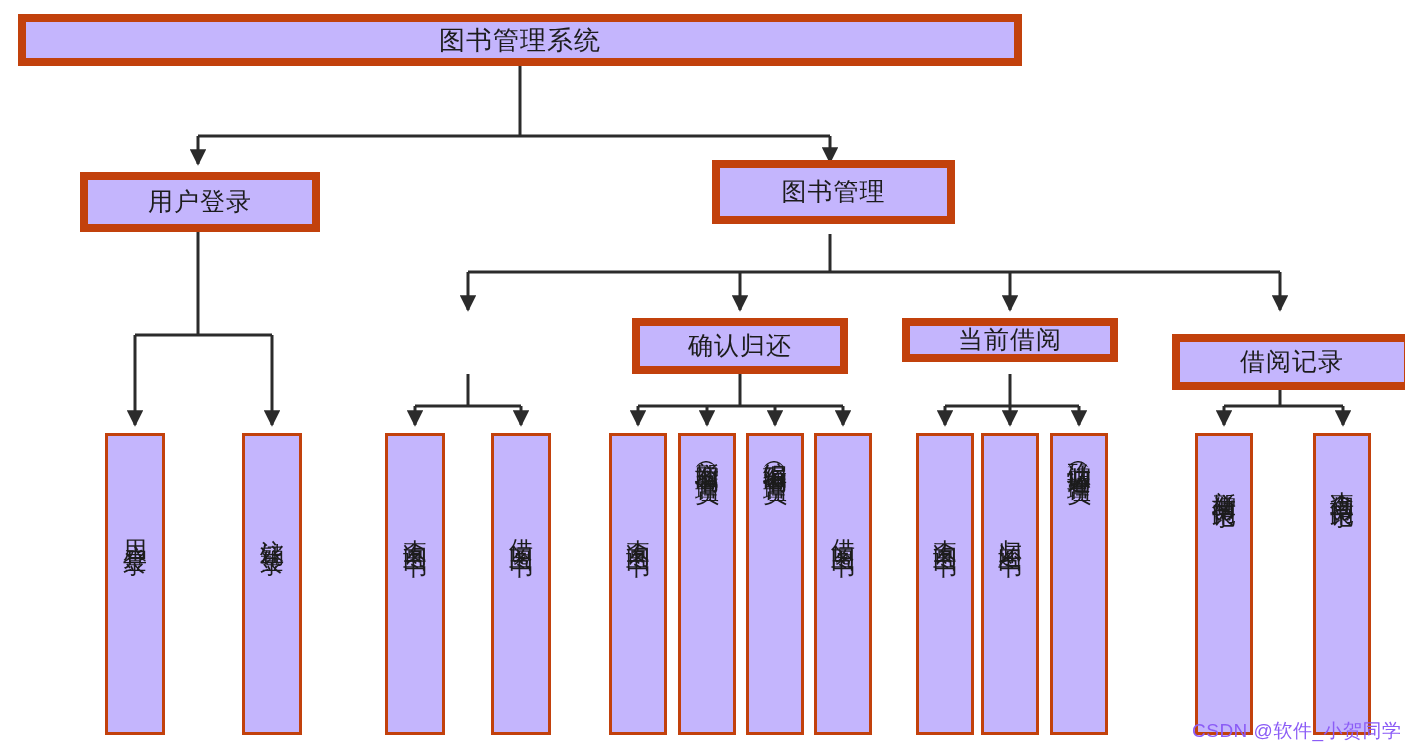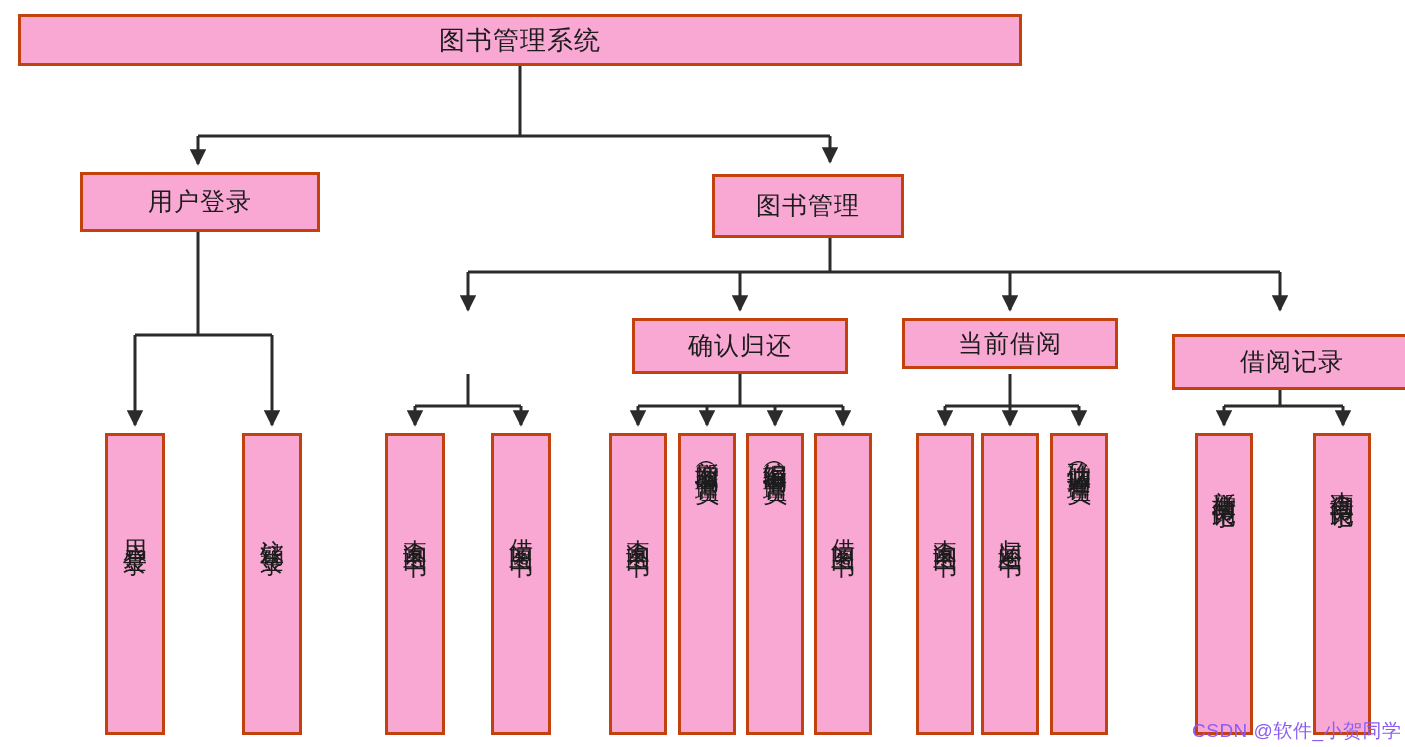--- a/index.html
+++ b/index.html
@@ -20,22 +20,22 @@
   #edges {
     position: absolute;
     left: 0;
     top: 0;
     width: 1405px;
     height: 747px;
   }
   .node {
     position: absolute;
     box-sizing: border-box;
-    border: 3px solid #c2410c;
-    background: #f9a8d4;
+    border: 8px solid #c2410c;
+    background: #c4b5fd;
     color: #1c1c1c;
     display: flex;
     align-items: center;
     justify-content: center;
     text-align: center;
     z-index: 2;
   }
   .node .label {
     display: block;
     line-height: 1.18;
@@ -132,28 +132,28 @@
     </g>
   </svg>
 
   <div class="node horiz root" style="left:18px; top:14px; width:1004px; height:52px;">
     <span class="label">图书管理系统</span>
   </div>
 
   <div class="node horiz" style="left:80px; top:172px; width:240px; height:60px;">
     <span class="label">用户登录</span>
   </div>
-  <div class="node horiz" style="left:712px; top:174px; width:192px; height:64px;justify-content:center;">
+  <div class="node horiz" style="left:712px; top:160px; width:243px; height:64px;justify-content:center;">
     <span class="label">图书管理</span>
   </div>
 
   <div class="node horiz" style="left:632px; top:318px; width:216px; height:56px;">
     <span class="label">确认归还</span>
   </div>
-  <div class="node horiz" style="left:902px; top:318px; width:216px; height:51px;">
+  <div class="node horiz" style="left:902px; top:318px; width:216px; height:44px;">
     <span class="label">当前借阅</span>
   </div>
   <div class="node horiz" style="left:1172px; top:318px; width:240px; height:56px;margin-top:16px;">
     <span class="label">借阅记录</span>
   </div>
 
   <div class="node vert" style="left:105px; top:433px; width:60px; height:302px; padding-top:84px;">
     <span class="label">用户登录</span>
   </div>
   <div class="node vert" style="left:242px; top:433px; width:60px; height:302px; padding-top:84px;">

